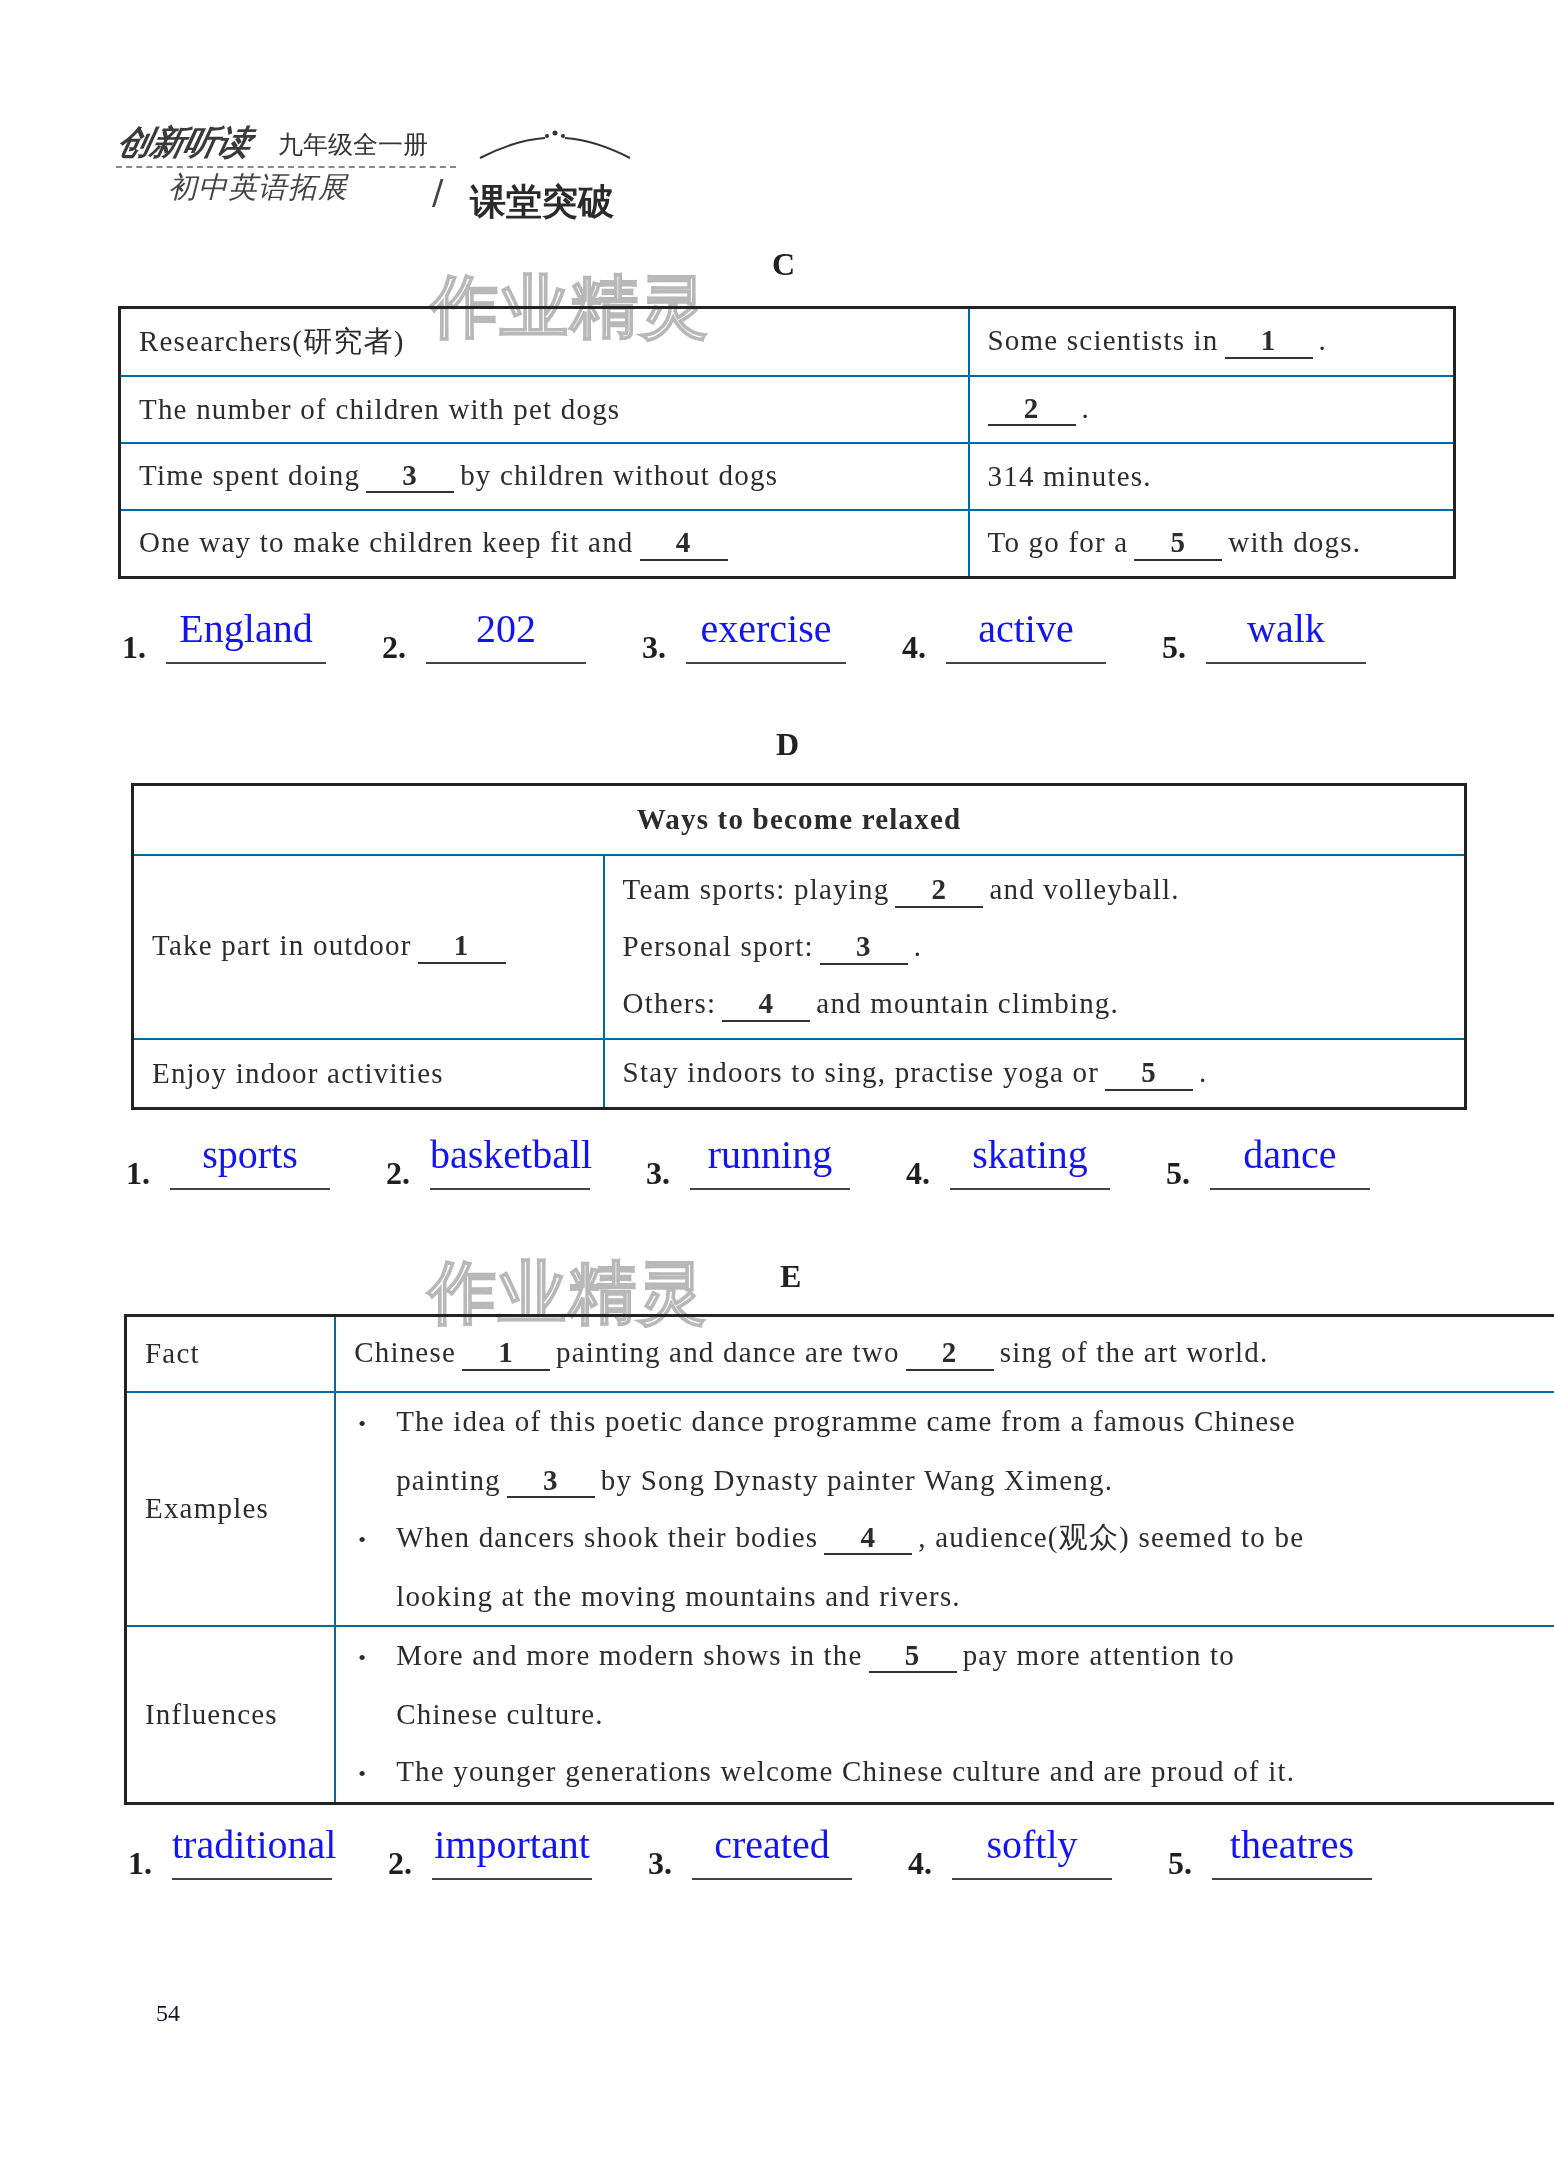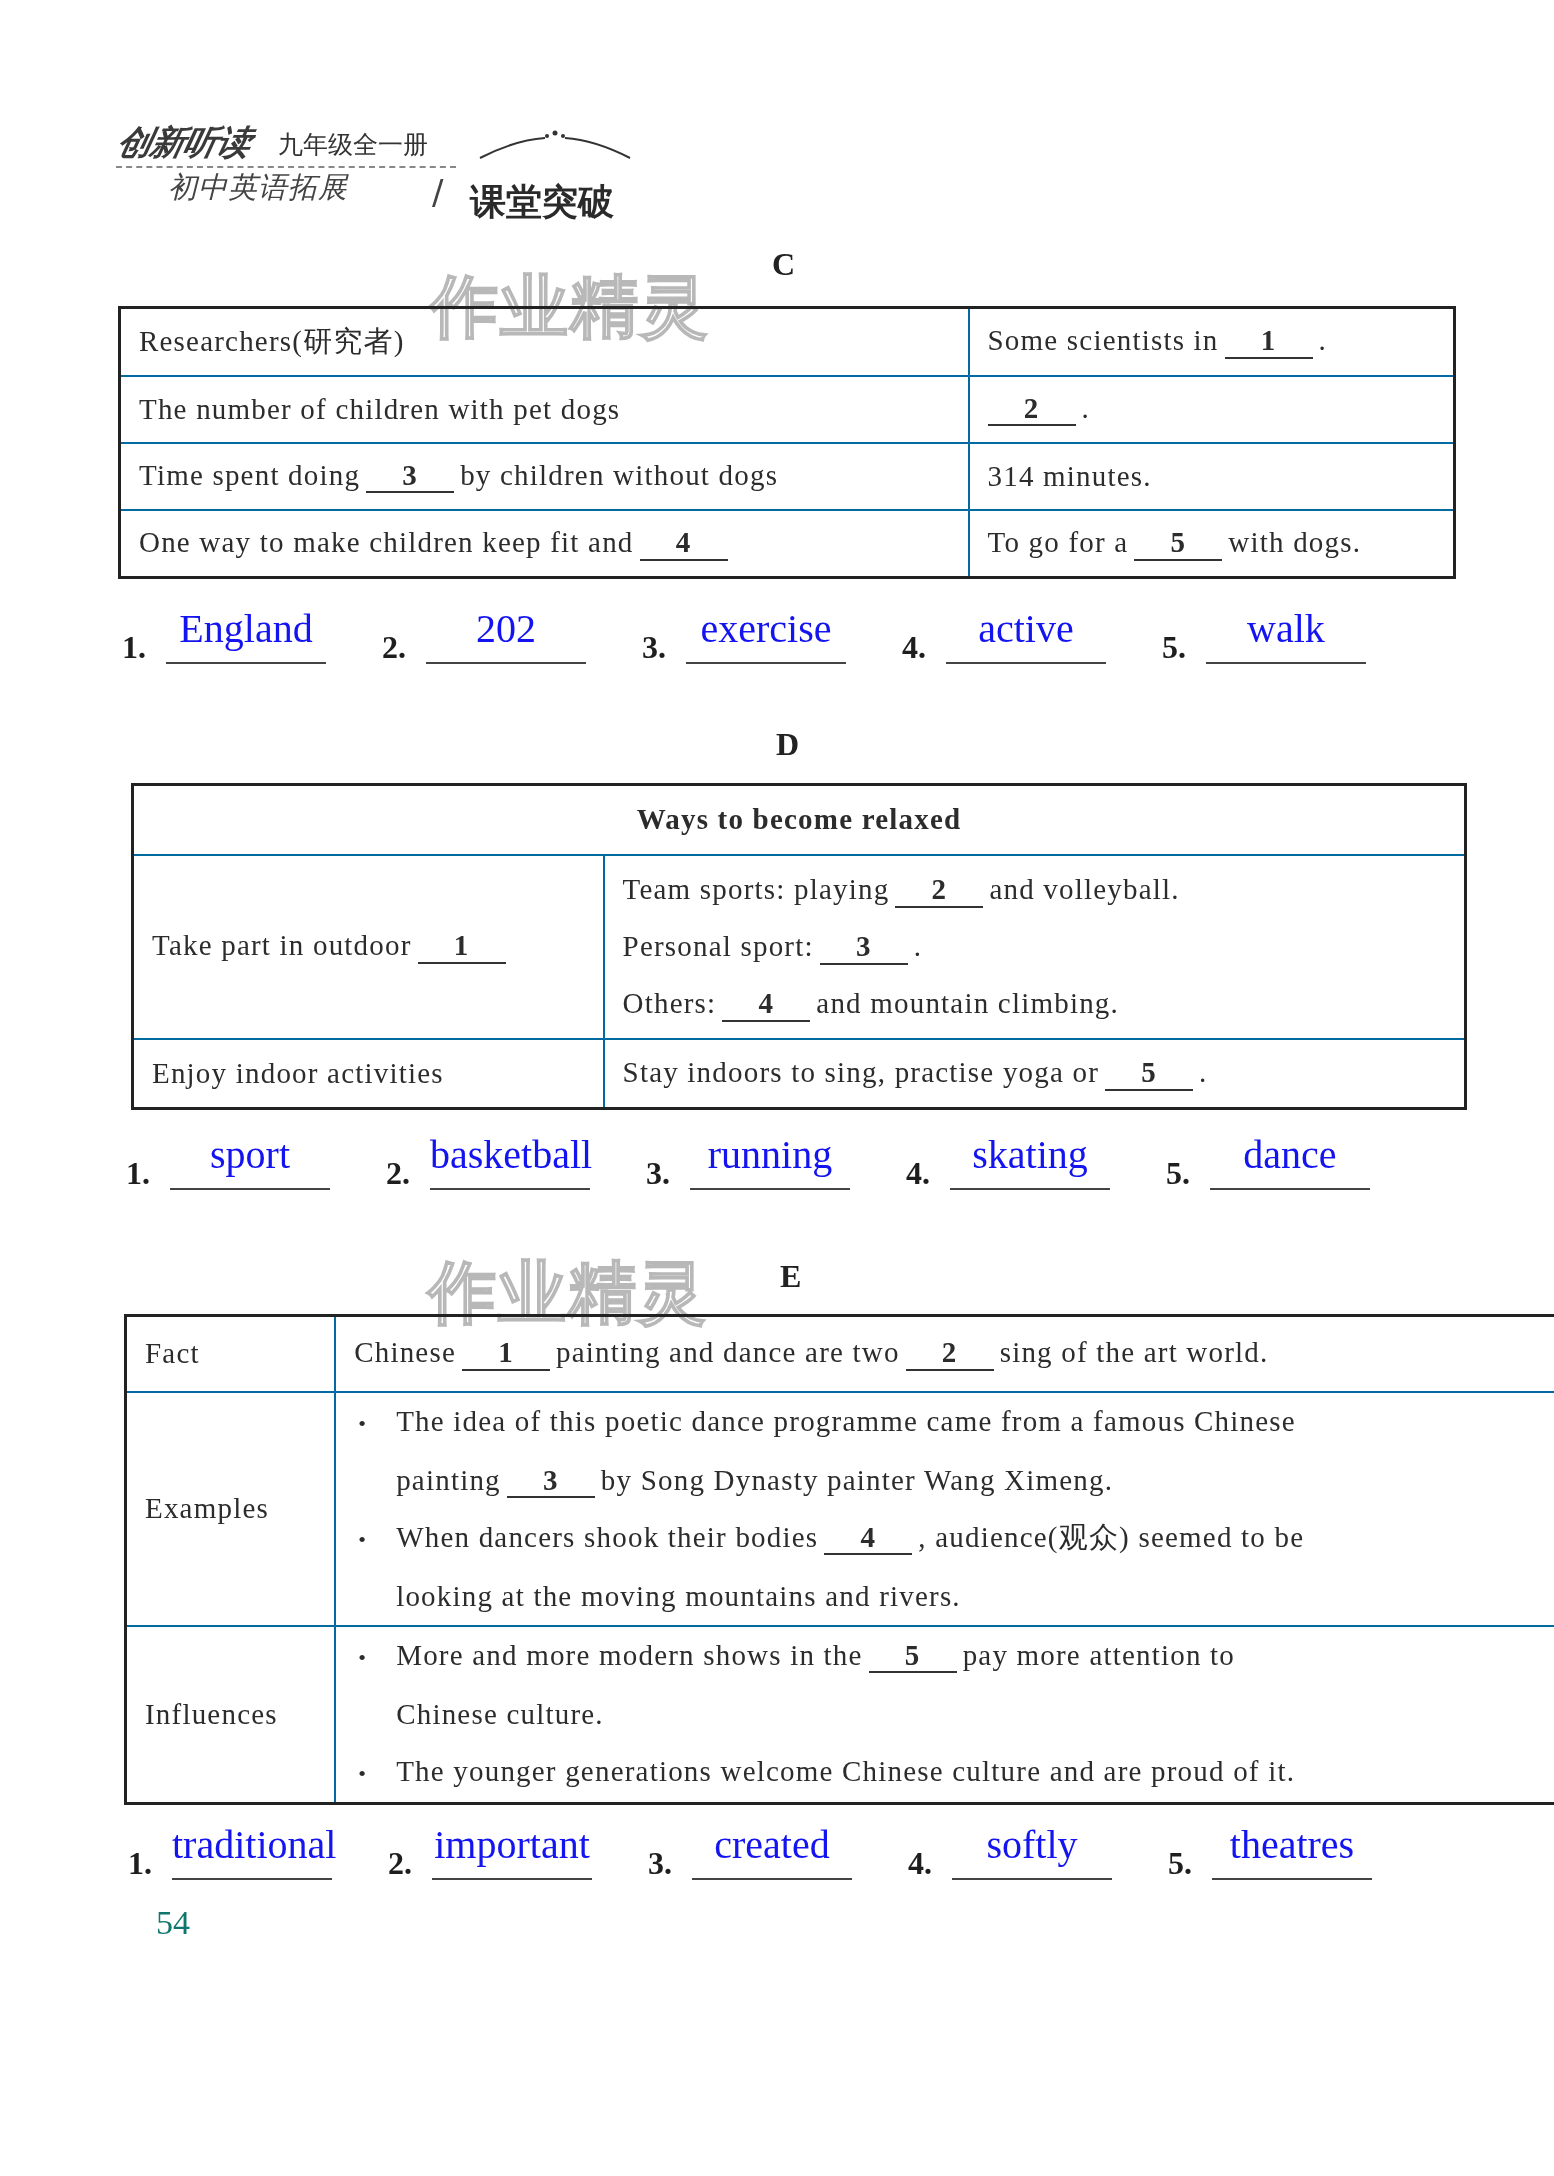--- a/index.html
+++ b/index.html
@@ -33,21 +33,21 @@
   .bullet-line { line-height:57px; text-align:justify; }
   .bullet { display:inline-block; width:38px; font-size:22px; }
 
   .answers { position:absolute; left:0; width:1554px; height:80px; }
   .ans-item { position:absolute; top:0; height:80px; }
   .ans-num { position:absolute; left:0; bottom:8px; font-size:32px; font-weight:bold; color:#1e1e1e; }
   .ans-line { position:absolute; left:44px; bottom:10px; width:160px; border-bottom:2px solid #444; }
   .ans-val { position:absolute; left:44px; width:160px; text-align:center; bottom:22px;
              font-size:40px; color:#1414f0; white-space:nowrap; }
 
-  .page-num { left:156px; top:1904px; font-size:34px; color:#0f766e; }
+  .page-num { left:156px; top:2000px; font-size:24px; color:#0f172a; }
 </style>
 </head>
 <body>
 
 <div class="abs hdr-brand">创新听读</div>
 <div class="abs hdr-grade">九年级全一册</div>
 <div class="abs hdr-rule"></div>
 <svg class="abs hdr-arc" viewBox="0 0 160 34">
   <path d="M5 30 Q40 12 70 10" stroke="#333" stroke-width="2" fill="none"></path>
   <path d="M90 10 Q120 12 155 30" stroke="#333" stroke-width="2" fill="none"></path>
@@ -138,21 +138,21 @@
     <td><span>Enjoy indoor activities</span></td>
     <td><span>Stay indoors to sing, practise yoga or</span><span class="blank">5</span><span>.</span></td>
   </tr>
 </tbody>
   </table>
 
 <div class="answers" style="top:1120px;">
   <div class="ans-item" style="left:126px">
       <span class="ans-num">1.</span>
       <span class="ans-line"></span>
-      <span class="ans-val">sport</span>
+      <span class="ans-val">sports</span>
     </div>
   <div class="ans-item" style="left:386px">
       <span class="ans-num">2.</span>
       <span class="ans-line"></span>
       <span class="ans-val">basketball</span>
     </div>
   <div class="ans-item" style="left:646px">
       <span class="ans-num">3.</span>
       <span class="ans-line"></span>
       <span class="ans-val">running</span>

